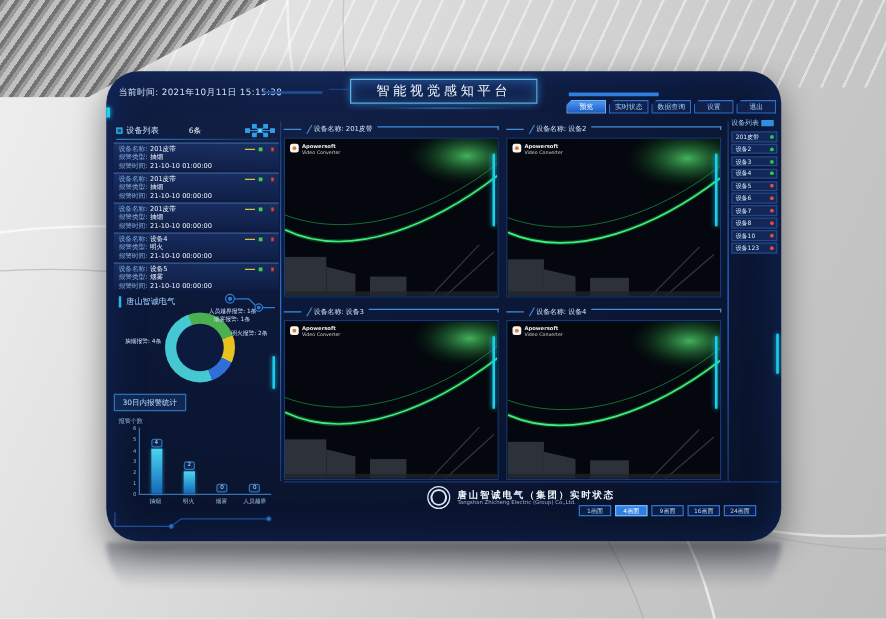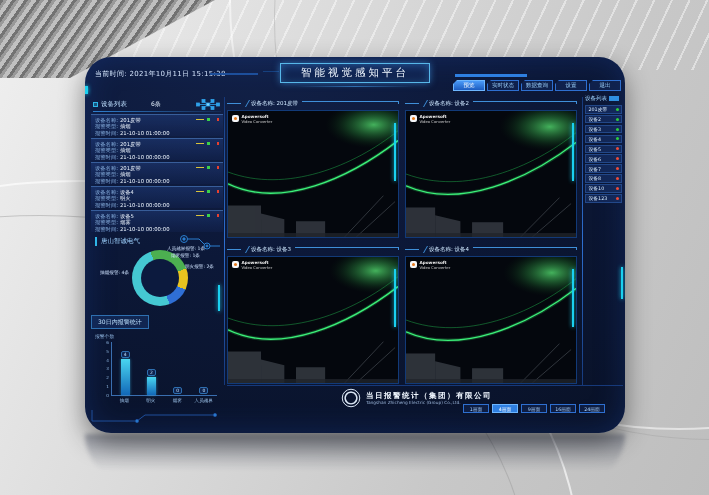--- a/index.html
+++ b/index.html
@@ -557,21 +557,21 @@
   <div class="abs brand">
     <svg viewBox="-12 -12 24 24" width="20" height="20">
       <circle r="10.5" fill="none" stroke="#dbe7f5" stroke-width="1.2"></circle>
       <g fill="none" stroke="#dbe7f5" stroke-width="1.7" stroke-linecap="round">
         <path d="M0,-7 A7,7 0 0 1 6.1,3.5"></path>
         <path d="M0,-7 A7,7 0 0 1 6.1,3.5" transform="rotate(120)"></path>
         <path d="M0,-7 A7,7 0 0 1 6.1,3.5" transform="rotate(240)"></path>
       </g>
     </svg>
     <span>
-      <div class="brand-cn">当日报警统计（集团）有限公司</div>
+      <div class="brand-cn">唐山智诚电气（集团）实时状态</div>
       <div class="brand-en">Tangshan Zhicheng Electric (Group) Co.,Ltd.</div>
     </span>
   </div>
   <div class="abs screens">
     <div class="scr-btn">1画面</div>
     <div class="scr-btn on">4画面</div>
     <div class="scr-btn">9画面</div>
     <div class="scr-btn">16画面</div>
     <div class="scr-btn">24画面</div>
   </div>

